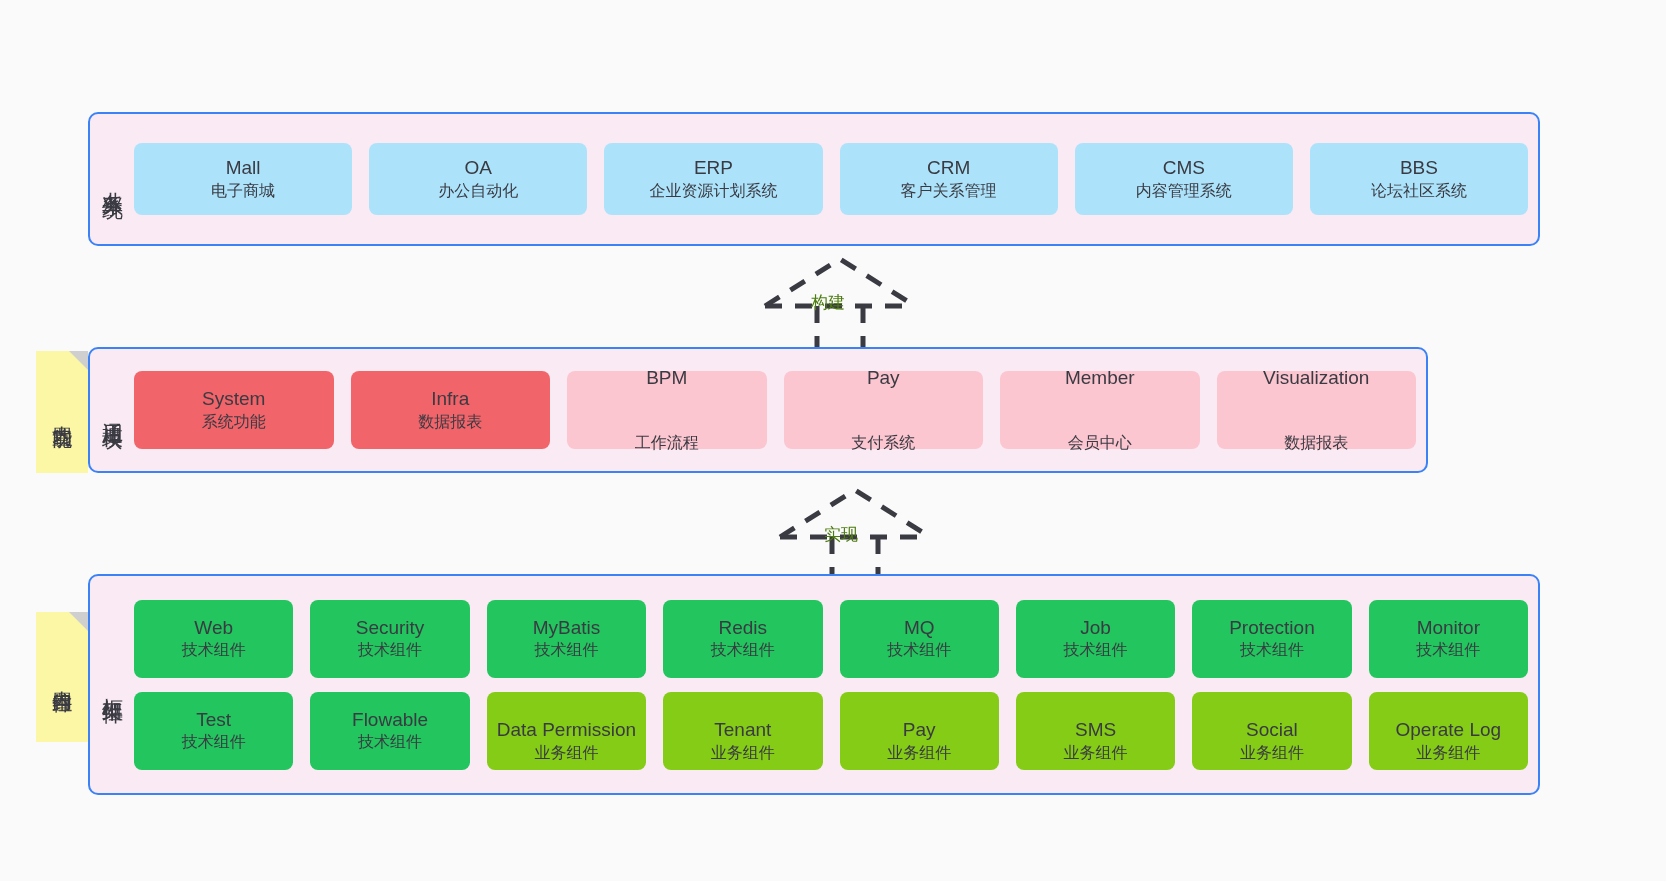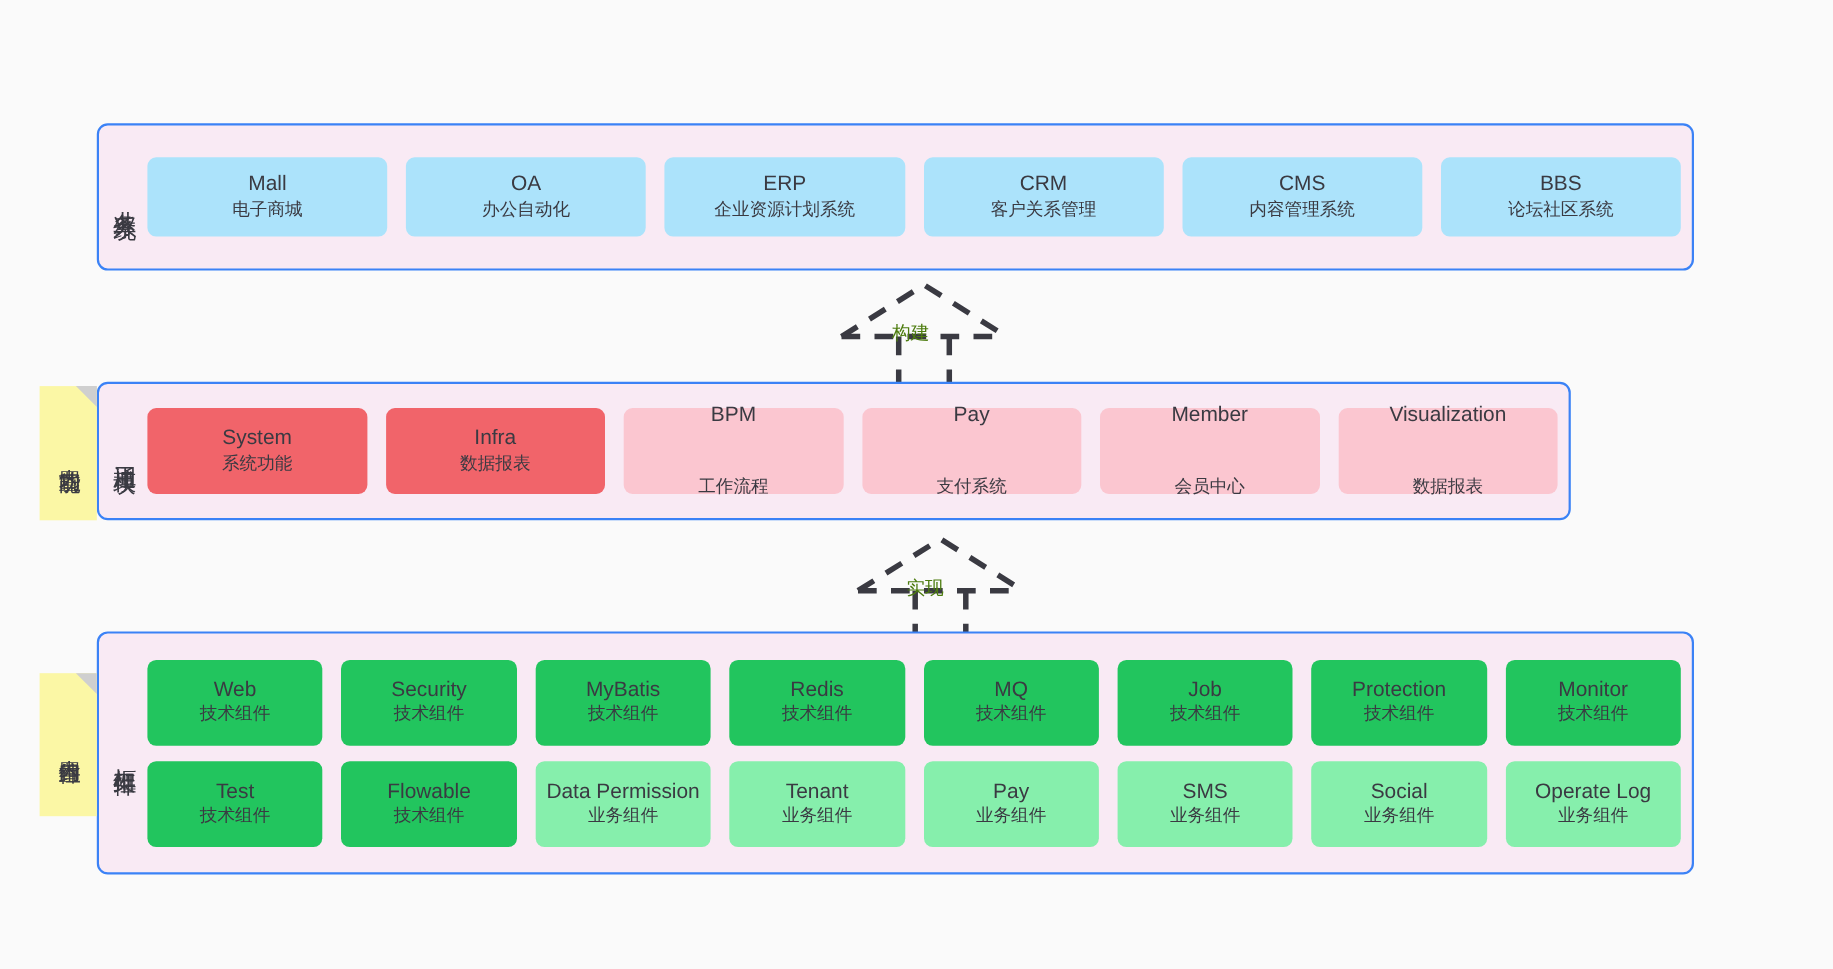--- a/index.html
+++ b/index.html
@@ -88,21 +88,21 @@
   }
   .node .cn {
     font-size: 16px;
   }
 
   
   .c-blue        { background: #ace3fb; }
   .c-red         { background: #f1646a; }
   .c-pink        { background: #fbc6d0; gap: 43px; }
   .c-green       { background: #22c55e; }
-  .c-greenlight  { background: #86efac; }
+  .c-greenlight  { background: #84cc16; justify-content: flex-end; }
 
   
   #layer-business { left: 88px;  top: 112px; width: 1452px; height: 134px; }
   #layer-common   { left: 88px;  top: 347px; width: 1340px; height: 126px; }
   #layer-frame    { left: 88px;  top: 574px; width: 1452px; height: 221px; }
 
   #layer-business .layer-body { padding-left: 0; }
   #layer-business .node { height: 72px; }
   #layer-common   .node { height: 78px; }
   #layer-frame    .node { height: 78px; }

